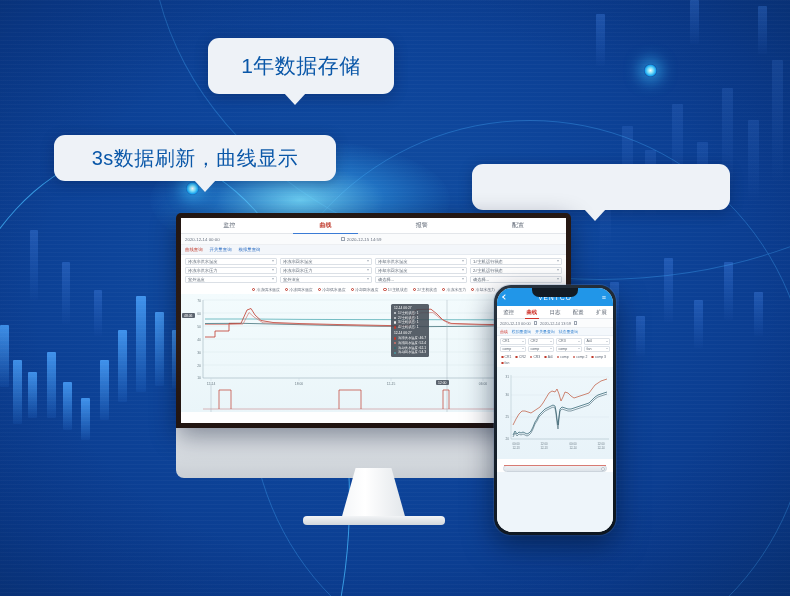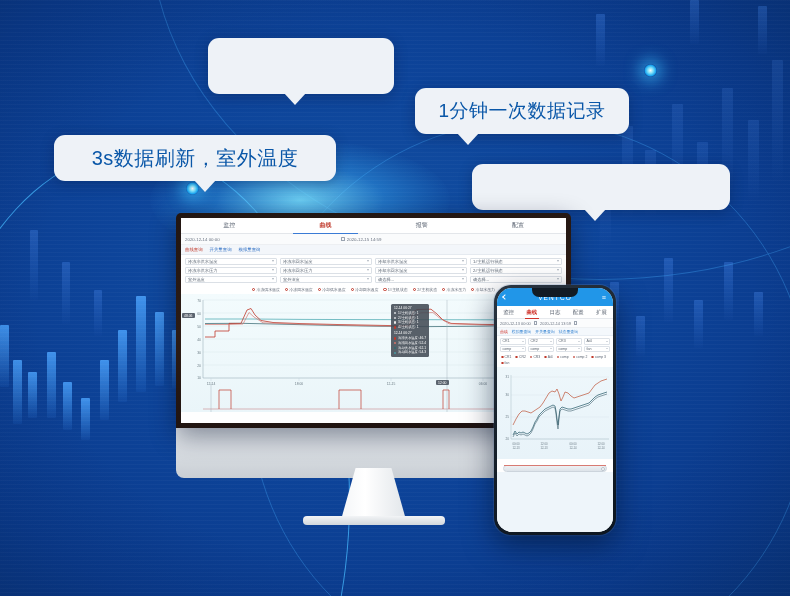--- a/index.html
+++ b/index.html
@@ -298,30 +298,27 @@
 
     <div class="hbeam" style="left:150px; top:140px; width:300px; height:120px;"></div>
     <div class="glow-dot" style="left:644px; top:64px;"></div>
     <div class="glow-dot" style="left:186px; top:182px;"></div>
 
     <div class="scanlines"></div>
     <div class="vignette"></div>
   </div>
 
   <div class="bubble" style="left:208px; top:38px; width:186px; height:56px;">
+    <span>1年数据存储</span>
     <span class="tail" style="left:76px;"></span>
   </div>
 
-  <div class="bubble" style="left:415px; top:88px; width:214px; height:46px; font-size:19px;">
-    <span>1分钟一次数据记录</span>
-    <span class="tail" style="left:42px;"></span>
-  </div>
 
   <div class="bubble" style="left:54px; top:135px; width:282px; height:46px; font-size:20px;">
-    <span>3s数据刷新，室外温度</span>
+    <span>3s数据刷新，曲线显示</span>
     <span class="tail" style="left:140px;"></span>
   </div>
 
   <div class="bubble" style="left:472px; top:164px; width:258px; height:46px; font-size:20px;">
     <span class="tail" style="left:112px;"></span>
   </div>
 
   <div id="monitor">
     <div class="mon-bezel">
       <div class="mon-screen">

